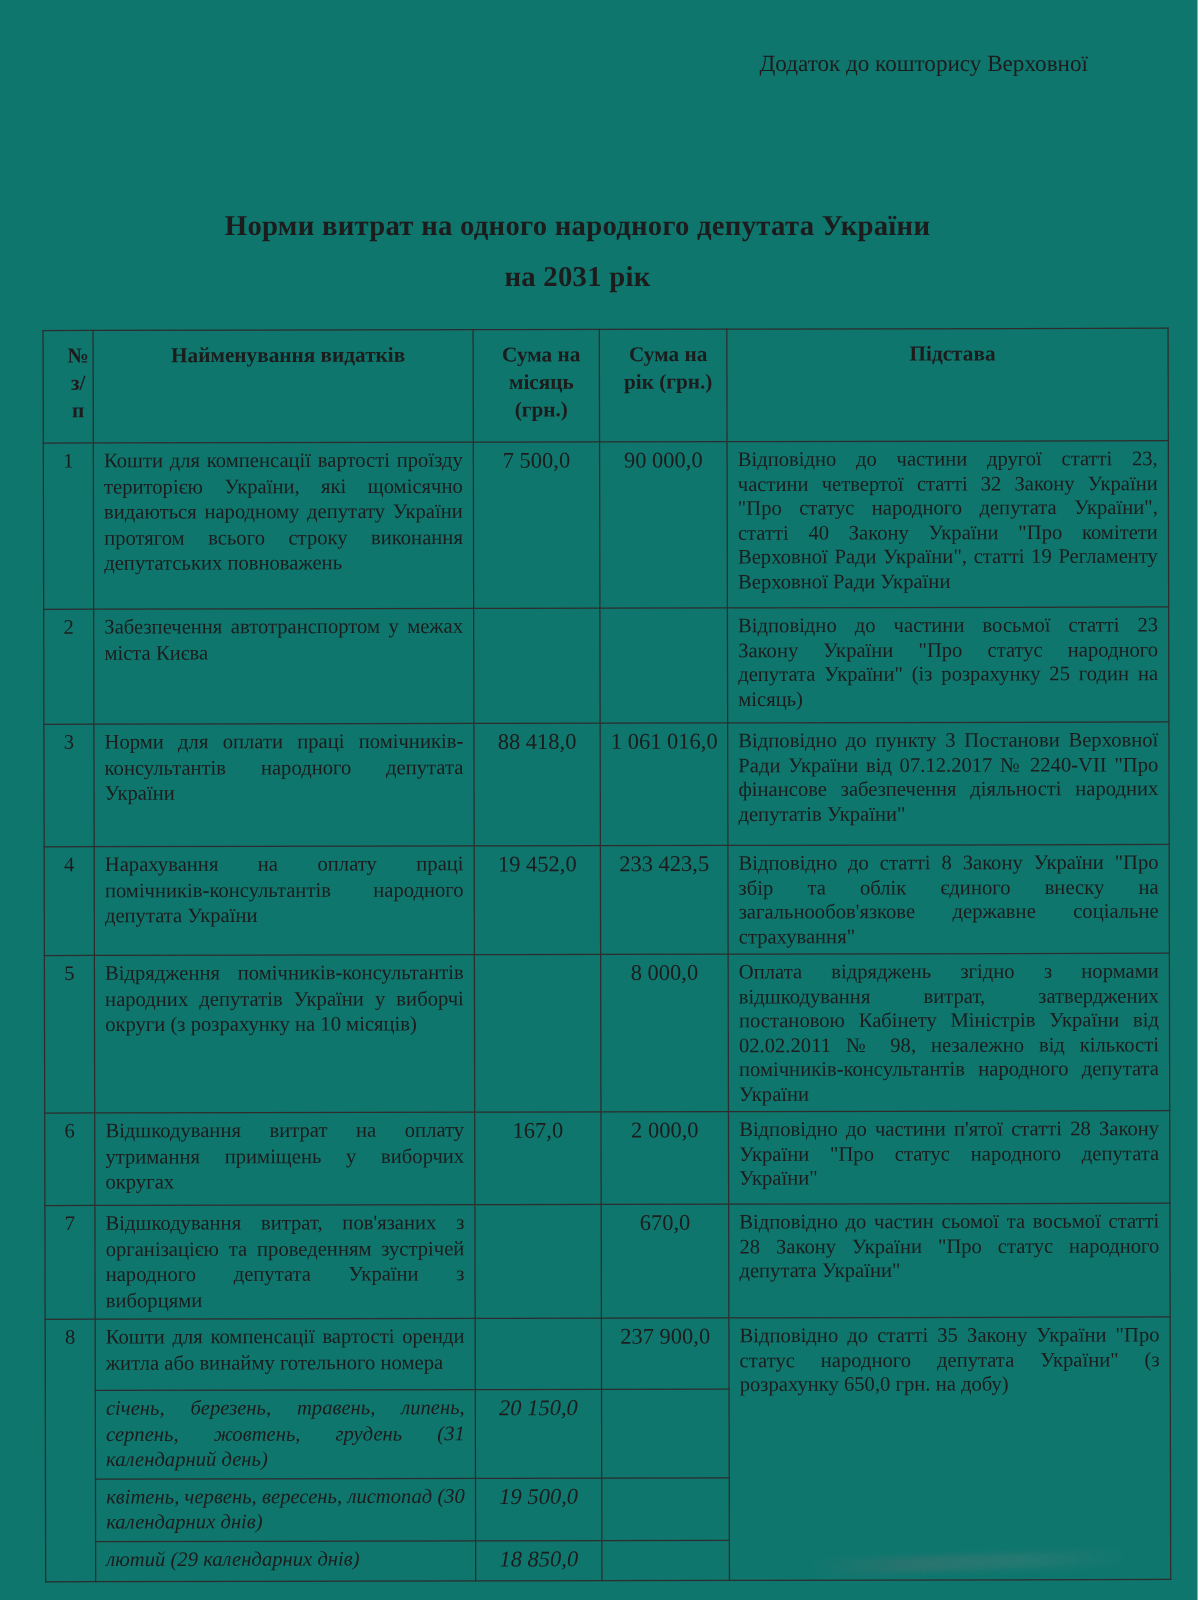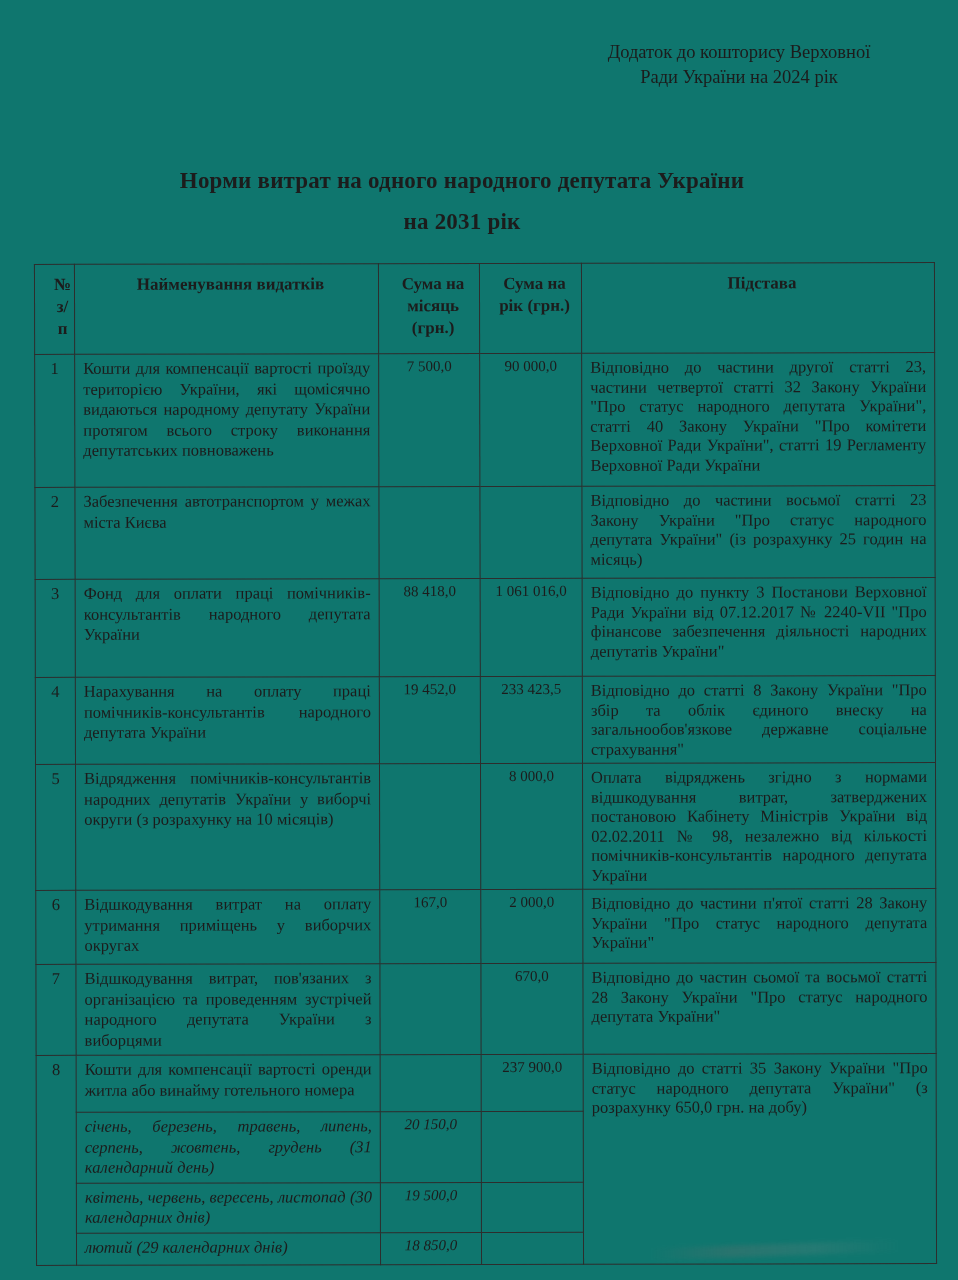--- a/index.html
+++ b/index.html
@@ -29,21 +29,21 @@
   }
   .expense thead tr{height:90px;}
   .expense th{
     font-weight:bold;text-align:center;font-size:17px;line-height:22px;
     padding-top:9px;
     padding-left:16px;
   }
   .expense th.h-num{padding-left:18px;padding-right:2px;}
   .c-num{text-align:center;font-size:16.5px;padding-left:2px;padding-right:2px;padding-top:5px;}
   .c-name{font-size:16.5px;line-height:20.5px;text-align:justify;}
-  .c-amt{font-size:15px;text-align:center;padding:6px 2px 2px 2px;white-space:nowrap;border-radius:24px;}
+  .c-amt{font-size:18px;text-align:center;padding:6px 2px 2px 2px;white-space:nowrap;border-radius:24px;}
   .c-basis{font-size:16.5px;line-height:19.5px;text-align:justify;padding:4px 7px;}
   .c-sub{font-style:italic;}
   
   .expense tbody tr:nth-child(1){height:133px;}
   .expense tbody tr:nth-child(2){height:92px;}
   .expense tbody tr:nth-child(3){height:98px;}
   .expense tbody tr:nth-child(4){height:83px;}
   .expense tbody tr:nth-child(5){height:117px;}
   .expense tbody tr:nth-child(6){height:74px;}
   .expense tbody tr:nth-child(7){height:85px;}
@@ -57,21 +57,20 @@
     transform:rotate(-2deg);filter:blur(2px);
   }
 </style>
 </head>
 <body>
 
 <div class="page">
 
   <div class="annex-note">
     <div>Додаток до кошторису Верховної</div>
-    <div>Ради України на 2024 рік</div>
   </div>
 
   <div class="doc-title">
     <div>Норми витрат на одного народного депутата України</div>
     <div>на 2031 рік</div>
   </div>
 
   <table class="expense">
     <colgroup>
       <col style="width:40px">
@@ -99,21 +98,21 @@
         </tr>
         <tr>
           <td class="c-num">2</td>
           <td class="c-name">Забезпечення автотранспортом у межах міста Києва</td>
           <td class="c-amt"></td>
           <td class="c-amt"></td>
           <td class="c-basis">Відповідно до частини восьмої статті 23 Закону України "Про статус народного депутата України" (із розрахунку 25 годин на місяць)</td>
         </tr>
         <tr>
           <td class="c-num">3</td>
-          <td class="c-name">Фонд для оплати праці помічників-консультантів народного депутата України</td>
+          <td class="c-name">Норми для оплати праці помічників-консультантів народного депутата України</td>
           <td class="c-amt">88 418,0</td>
           <td class="c-amt">1 061 016,0</td>
           <td class="c-basis">Відповідно до пункту 3 Постанови Верховної Ради України від 07.12.2017 № 2240-VII "Про фінансове забезпечення діяльності народних депутатів України"</td>
         </tr>
         <tr>
           <td class="c-num">4</td>
           <td class="c-name">Нарахування на оплату праці помічників-консультантів народного депутата України</td>
           <td class="c-amt">19 452,0</td>
           <td class="c-amt">233 423,5</td>
           <td class="c-basis">Відповідно до статті 8 Закону України "Про збір та облік єдиного внеску на загальнообов'язкове державне соціальне страхування"</td>

